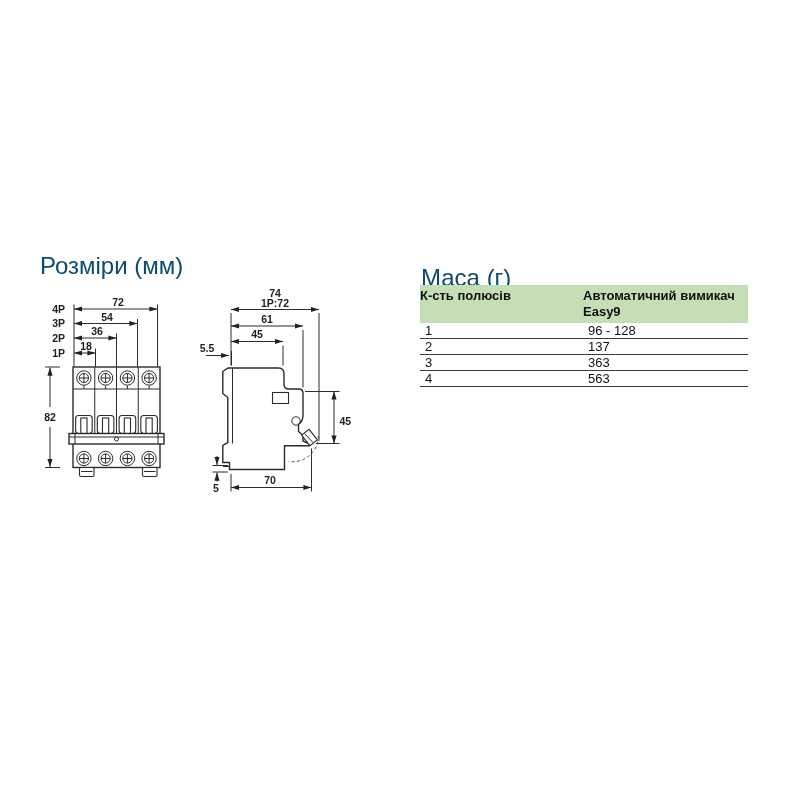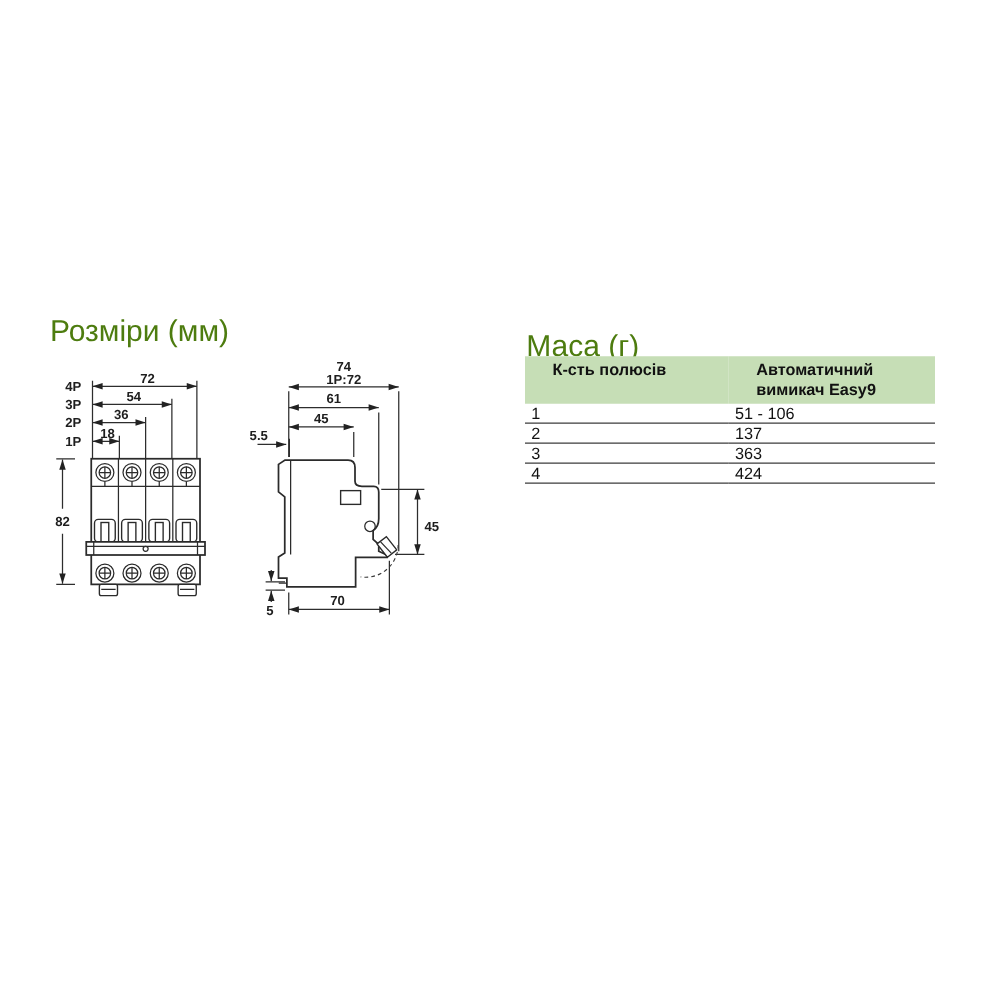--- a/index.html
+++ b/index.html
@@ -1,21 +1,21 @@
 <!DOCTYPE html>
 <html><head>
 <meta charset="utf-8">
 <style>
   html,body{margin:0;padding:0;}
   body{
     width:800px;height:800px;position:relative;background:#ffffff;
     font-family:"Liberation Sans",sans-serif;overflow:hidden;
   }
   .section-title{
-    position:absolute;font-size:24px;font-weight:400;color:#4d7c0f;
+    position:absolute;font-size:24px;font-weight:400;color:#0c4a6e;
     letter-spacing:0px;white-space:nowrap;
   }
   #dim-title{left:40px;top:252px;}
   #mass-title{left:421px;top:264px;}
 
   svg text{font-family:"Liberation Sans",sans-serif;}
   .dim-num{font-size:10.5px;font-weight:700;fill:#1e1e1e;}
   .pole-lab{font-size:10.5px;font-weight:700;fill:#1e1e1e;}
   .dline{stroke:#2d2d2d;stroke-width:1;fill:none;}
   .bfill{stroke:#2b2b2b;stroke-width:1.4;fill:#ffffff;}
@@ -26,21 +26,21 @@
   #front-view{position:absolute;left:36px;top:293px;}
   #side-view{position:absolute;left:193px;top:283px;}
 
   table.mass{
     position:absolute;left:420px;top:285px;width:328px;
     border-collapse:collapse;table-layout:fixed;
   }
   table.mass th{
     background:#c6deb6;text-align:left;vertical-align:top;
     font-size:13px;font-weight:700;color:#111;
-    padding:3px 4px 4px 22px;line-height:15.5px;height:30px;
+    padding:3px 4px 4px 0;line-height:15.5px;height:30px;
   }
   table.mass td{
     font-size:13px;color:#111;height:15px;
     padding:0 0 0 5px;border-bottom:1.5px solid #3d3d3d;
     vertical-align:middle;line-height:15px;
   }
 </style>
 </head>
 <body>
 
@@ -202,28 +202,28 @@
     </colgroup>
   <thead>
     <tr>
       <th>К-сть полюсів</th>
       <th>Автоматичний вимикач Easy9</th>
     </tr>
   </thead>
   <tbody>
     <tr>
       <td>1</td>
-      <td>51 - 106</td>
+      <td>96 - 128</td>
     </tr>
     <tr>
       <td>2</td>
       <td>137</td>
     </tr>
     <tr>
       <td>3</td>
       <td>363</td>
     </tr>
     <tr>
       <td>4</td>
-      <td>424</td>
+      <td>563</td>
     </tr>
   </tbody>
 </table>
 
 </body></html>

